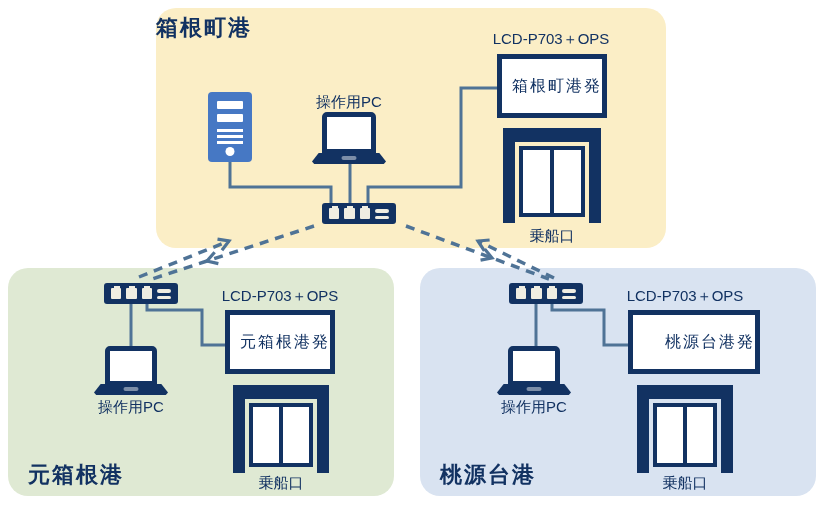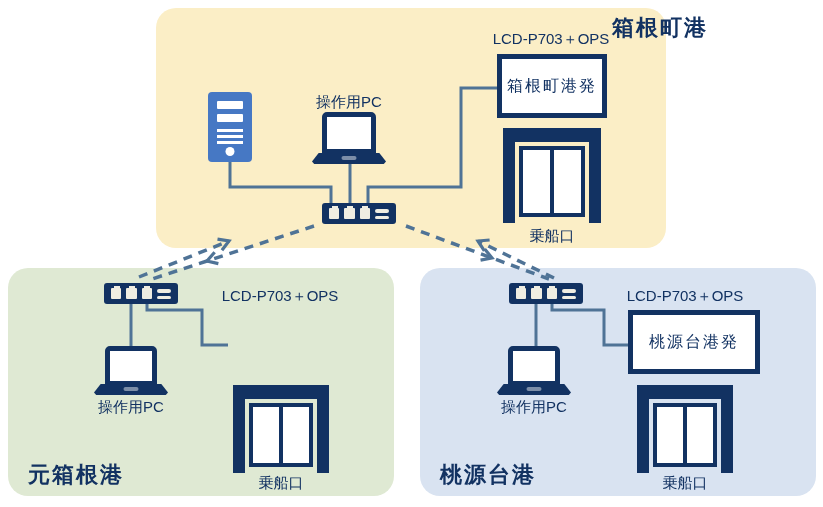--- a/index.html
+++ b/index.html
@@ -14,26 +14,26 @@
     font-family:"Liberation Sans","DejaVu Sans",sans-serif;color:var(--navy);
   }
   .zone{position:absolute;border-radius:20px;z-index:0;}
   .zone-hakonemachi{left:156px;top:8px;width:510px;height:240px;background:#FBEEC6;}
   .zone-motohakone{left:8px;top:268px;width:386px;height:228px;background:#DFE9D3;}
   .zone-togendai{left:420px;top:268px;width:396px;height:228px;background:#D9E3F1;}
 
   svg.wires{position:absolute;left:0;top:0;z-index:1;}
 
   .title{position:absolute;font-size:22px;font-weight:bold;letter-spacing:2px;z-index:2;}
-  .title-top{left:156px;top:13px;width:510px;text-align:right;padding-left:42px;}
+  .title-top{left:156px;top:13px;width:510px;text-align:left;}
   .lbl{position:absolute;font-size:15px;text-align:center;line-height:18px;z-index:2;}
 
   
   .display{position:absolute;background:#fff;border:5px solid var(--navy);box-sizing:border-box;
-    display:flex;align-items:center;justify-content:center;font-size:16px;letter-spacing:2px;z-index:2;}
+    display:flex;align-items:center;justify-content:flex-end;font-size:16px;letter-spacing:2px;z-index:2;}
 
   
   .switch{position:absolute;width:74px;height:21px;background:var(--navy);border-radius:3px;
     box-sizing:border-box;display:flex;align-items:flex-start;padding:3px 7px 0 7px;gap:5px;z-index:2;}
   .port{width:11px;height:11px;background:var(--port);border-radius:1px;position:relative;margin-top:2px;}
   .port::before{content:"";position:absolute;top:-2px;left:2.5px;width:6px;height:2px;background:var(--port);}
   .sw-eq{margin-left:auto;display:flex;flex-direction:column;gap:3px;margin-top:3px;}
   .sw-eq i{width:14px;height:3.5px;background:var(--port);border-radius:2px;}
 
   
@@ -148,20 +148,23 @@
         <i></i>
         <i></i>
       </span>
   </div>
 
   <div class="laptop-screen" style="left:105px;top:346px;width:52px;height:40px;"></div>
   <div class="laptop-base" style="left:94px;top:384px;width:74px;height:11px;"></div>
   <div class="lbl" style="left:81px;top:398px;width:100px;">操作用PC</div>
 
   <div class="lbl" style="left:215px;top:287px;width:130px;">LCD-P703＋OPS</div>
+  <div class="display" style="left:225px;top:310px;width:110px;height:64px;">
+    <span>元箱根港発</span>
+  </div>
 
   <div class="gate" style="left:233px;top:385px;width:96px;height:88px;">
     <span class="bar"></span>
       <span class="legl"></span>
       <span class="legr"></span>
     <span class="panes">
         <span class="pane-l"></span>
         <span class="pane-r"></span>
       </span>
   </div>

